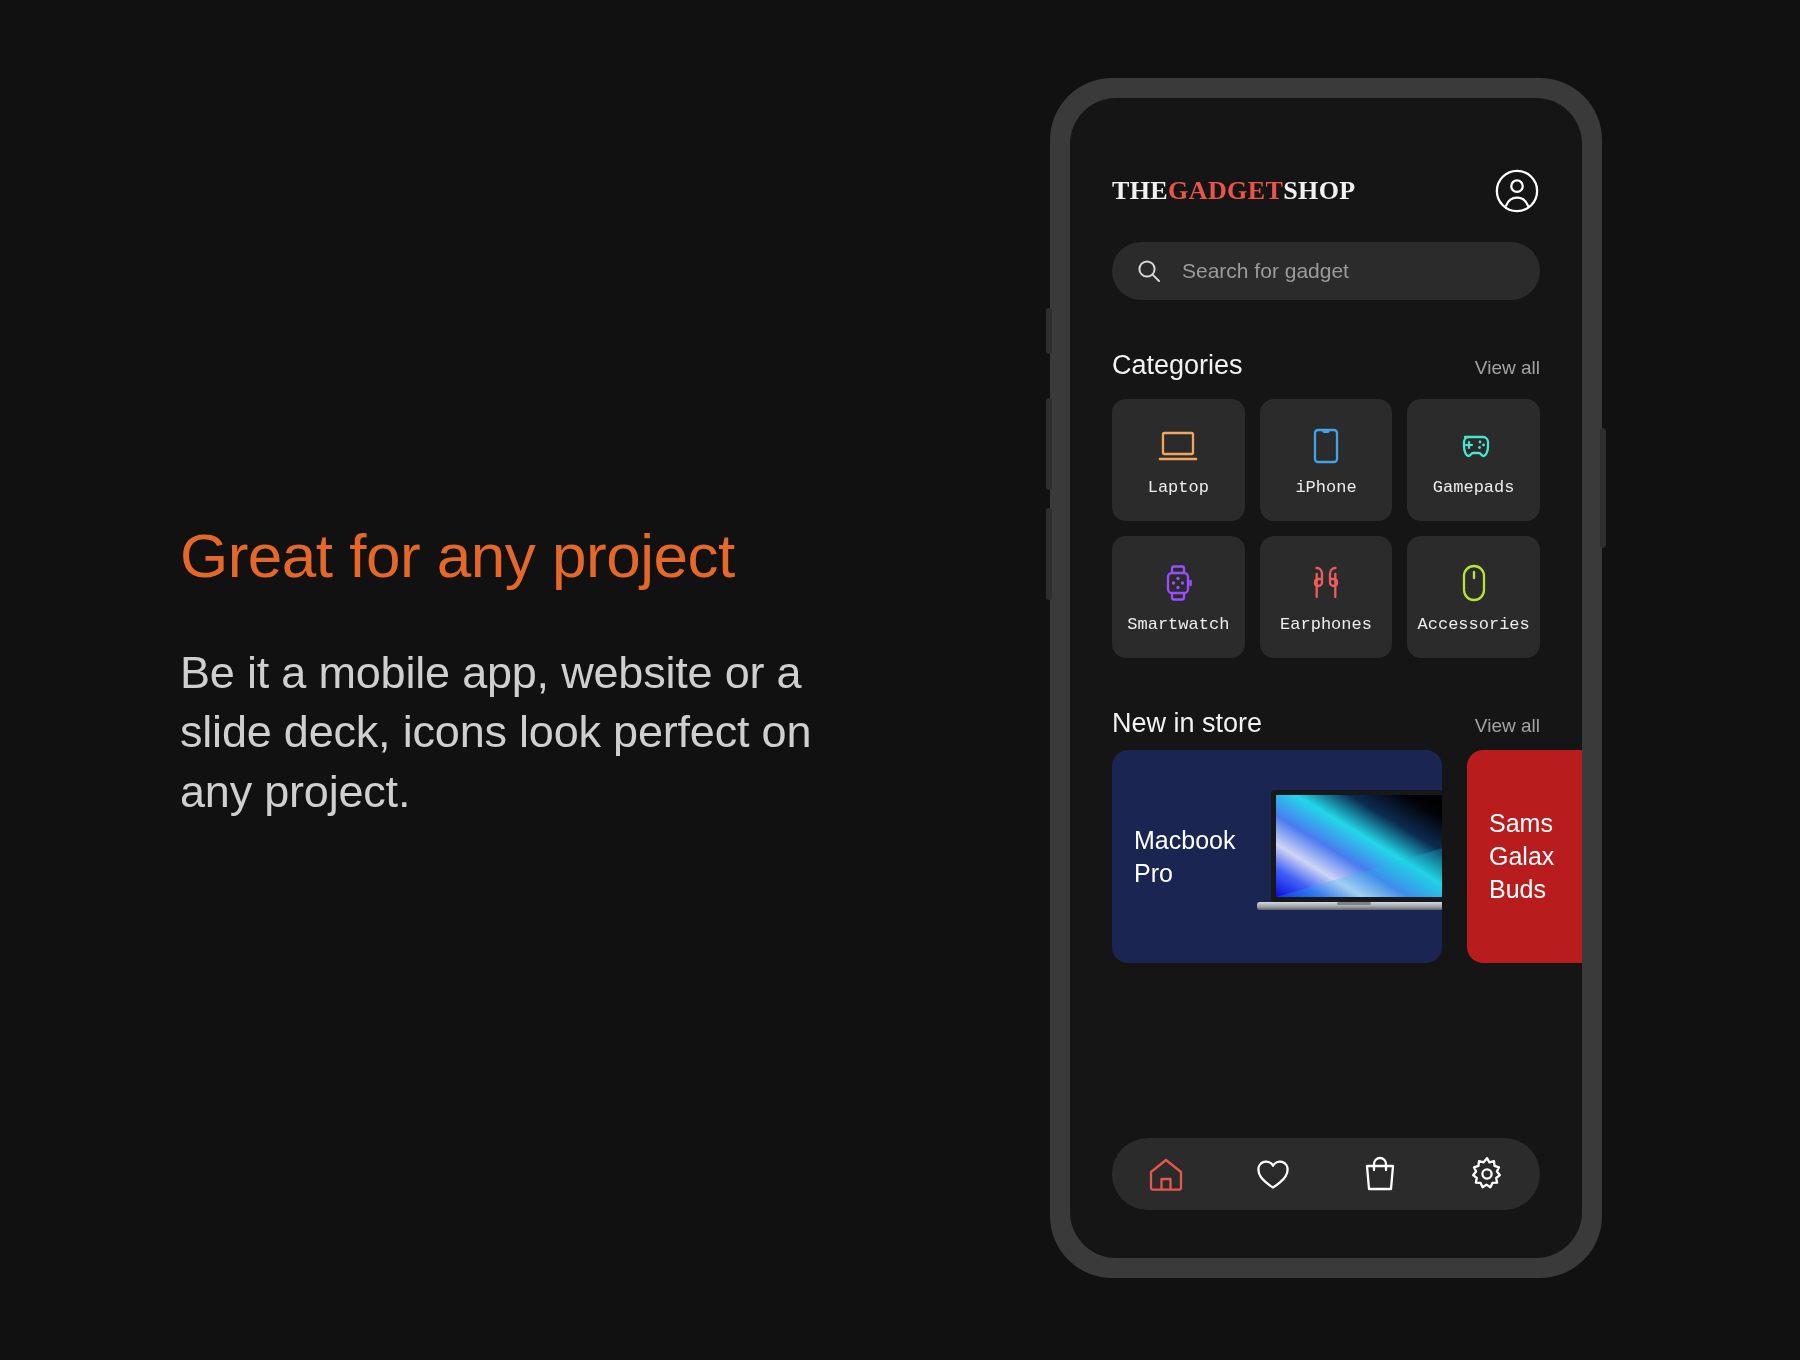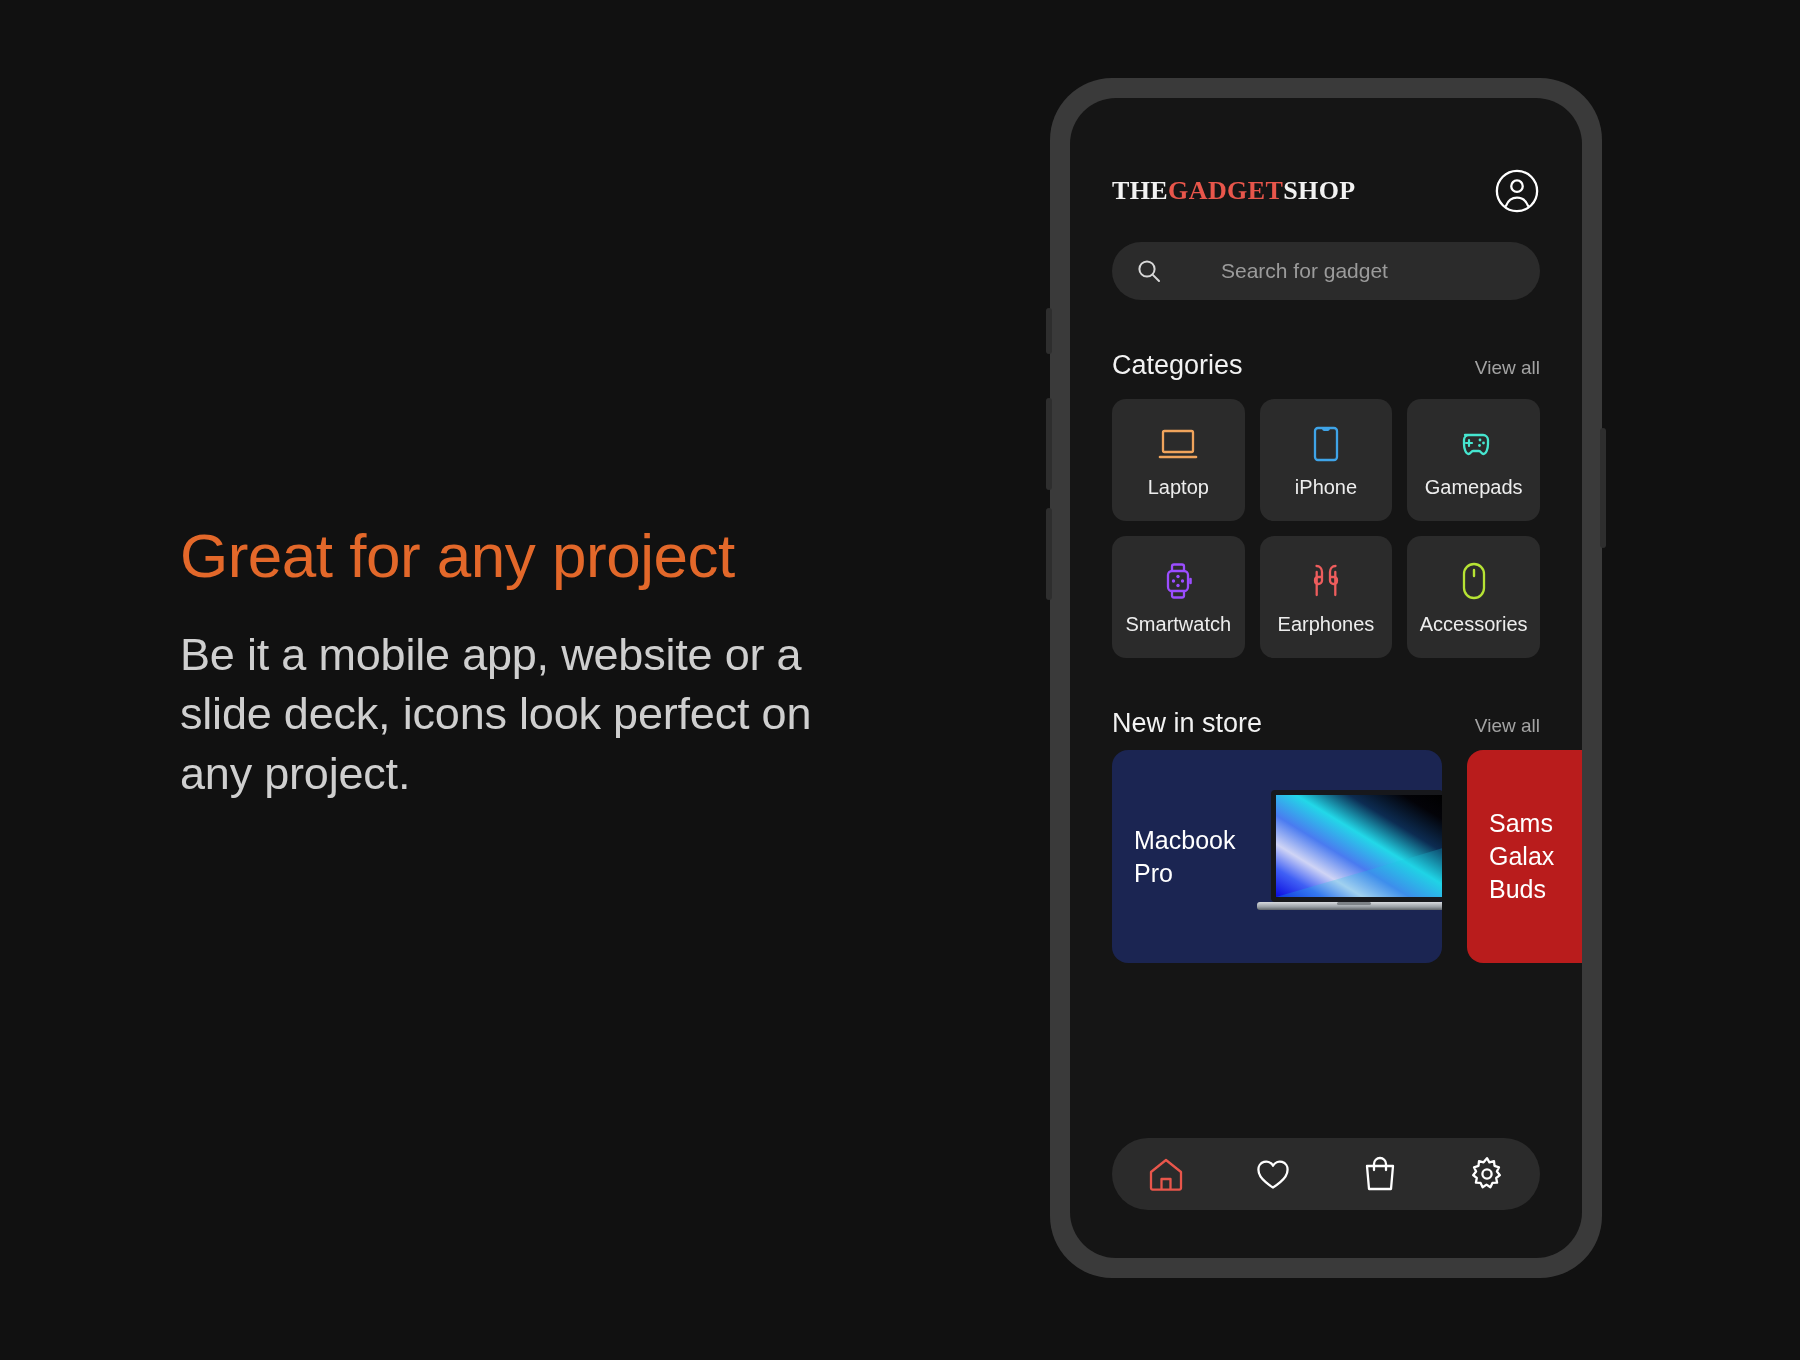--- a/index.html
+++ b/index.html
@@ -11,21 +11,21 @@
   }
   #stage { position:relative; width:1800px; height:1360px; background:#111111; }
 
   
   .promo { position:absolute; left:180px; top:525px; width:700px; }
   .promo-heading {
     font-size:62px; font-weight:400; color:#E3682A;
     letter-spacing:-0.5px; line-height:1.0;
   }
   .promo-body {
-    margin-top:38px;
+    margin-top:56px;
     font-size:45px; font-weight:400; color:#CFCFCF;
     line-height:1.32; letter-spacing:-0.2px;
   }
 
   
   .phone-outer {
     position:absolute; left:1050px; top:78px;
     width:552px; height:1200px;
     background:#3A3A3A;
     border-radius:62px;
@@ -61,21 +61,20 @@
   .search-bar {
     display:flex; align-items:center; gap:20px;
     background:#2B2B2B; border-radius:30px;
     height:58px; padding:0 24px;
   }
   .search-icon { width:26px; height:26px; flex:0 0 auto; }
   .search-input {
     flex:1; background:transparent; border:none; outline:none;
     color:#3b82f6; font-family:"Liberation Sans", sans-serif;
     font-size:21px;
-    margin-left:39px;
   }
   .search-input::placeholder { color:#9B9B9B; }
 
   
   .section-head {
     display:flex; align-items:baseline; justify-content:space-between;
     padding:0 42px; margin-top:50px;
   }
   .section-title { font-size:27px; color:#F2F2F2; font-weight:400; }
   .section-viewall { font-size:19px; color:#a3a3a3; font-weight:400; }
@@ -87,21 +86,21 @@
     gap:15px;
     padding:0 42px; margin-top:18px;
   }
   .cat-card {
     background:#2B2B2B; border-radius:14px;
     height:122px;
     display:flex; flex-direction:column;
     align-items:center; justify-content:center; gap:10px;
   }
   .cat-icon { width:44px; height:44px; display:block; }
-  .cat-label { font-size:20px; color:#EDEDED; }
+  .cat-label { font-size:17px; color:#EDEDED;font-family:Liberation Mono, monospace; }
 
   
   .store-row {
     display:flex; gap:25px;
     padding-left:42px; margin-top:11px;
   }
   .store-card {
     border-radius:16px; flex:0 0 auto;
     width:330px; height:213px;
     position:relative; overflow:hidden;

